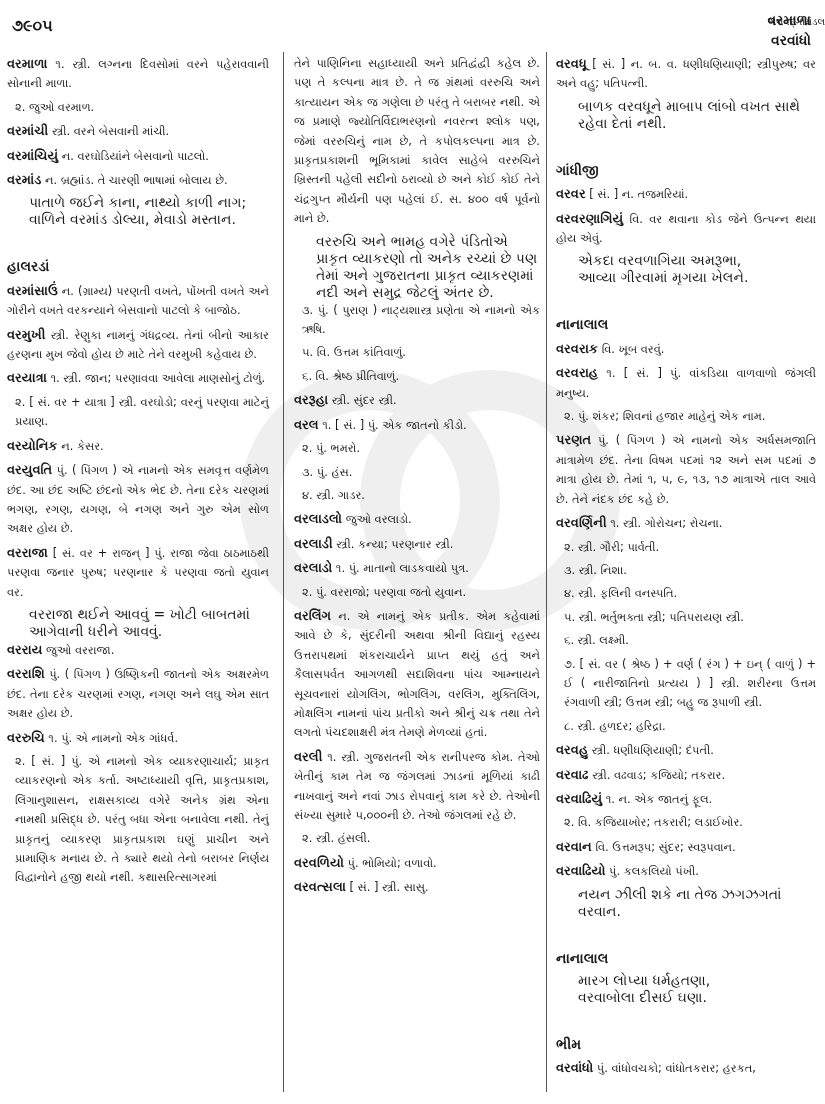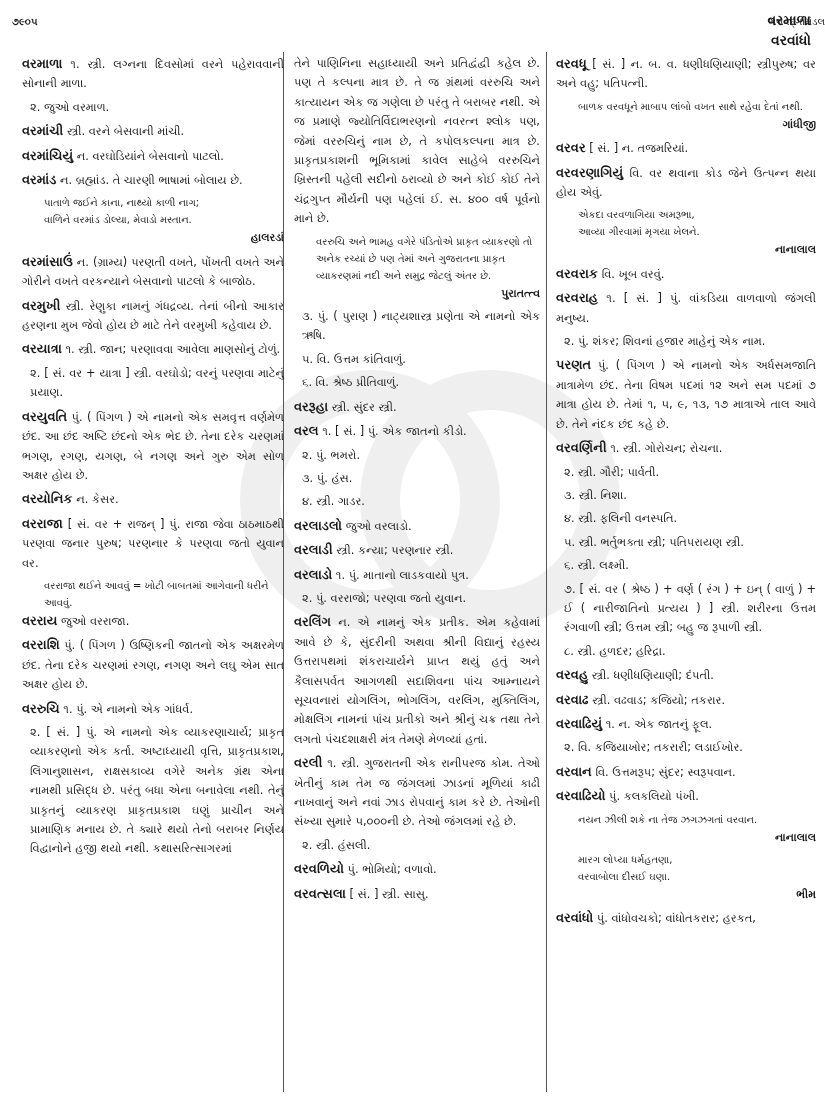--- a/index.html
+++ b/index.html
@@ -1,34 +1,34 @@
 <!DOCTYPE html>
 <html><head>
 <meta charset="utf-8">
 <style>
   html, body { margin:0; padding:0; background:#ffffff; }
   body { width:825px; height:1104px; position:relative; overflow:hidden;
          font-family:"DejaVu Sans", sans-serif; color:#1a1a1a; }
   .watermark { position:absolute; left:230px; top:300px; width:400px; height:400px;
                pointer-events:none; opacity:0.06; }
   .header { position:absolute; top:6px; left:0; width:825px; height:40px; }
-  .h-page { position:absolute; left:12px; top:10px; font-size:10px; font-weight:bold; }
+  .h-page { position:absolute; left:12px; top:10px; font-size:16px; font-weight:bold; }
   .h-title { position:absolute; left:0; right:0; top:10px; text-align:right; font-size:10px; }
   .h-guide { position:absolute; right:14px; top:4px; text-align:right; font-size:14px; font-weight:bold; line-height:20px; }
   .col { position:absolute; top:54px; font-size:11.4px; line-height:19.4px; }
-  .col1 { left:22px; width:262px; }
+  .col1 { left:7px; width:262px; }
   .col2 { left:294px; width:246px; }
   .col3 { left:556px; width:260px; }
   .rule { position:absolute; top:52px; width:1px; background:#555; height:1040px; }
   .rule1 { left:283px; } .rule2 { left:546px; }
   .entry { margin:0 0 4px 0; text-align:justify; }
   .sub { padding-left:8px; }
   .hw { font-weight:bold; font-size:13px; }
-  .quote { padding-left:22px; font-size:10px; line-height:17px; }
-  .cite { text-align:right; font-weight:bold; font-size:11px; margin-bottom:4px; }
+  .quote { padding-left:22px; font-size:14px; line-height:17px; }
+  .cite { font-weight:bold; font-size:14px; margin-bottom:4px;margin-top:29px; }
 </style>
 </head>
 <body>
 
 <svg class="watermark" viewBox="0 0 400 400">
   <circle cx="140" cy="200" r="110" fill="none" stroke="#000" stroke-width="40"></circle>
   <circle cx="260" cy="200" r="110" fill="none" stroke="#000" stroke-width="40"></circle>
 </svg>
 
 <div class="header">
@@ -49,33 +49,32 @@
     <div class="entry"><span class="hw">વરમાંચી</span><span> સ્ત્રી. વરને બેસવાની માંચી.</span></div>
     <div class="entry"><span class="hw">વરમાંચિયું</span><span> ન. વરઘોડિયાંને બેસવાનો પાટલો.</span></div>
     <div class="entry"><span class="hw">વરમાંડ</span><span> ન. બ્રહ્માંડ. તે ચારણી ભાષામાં બોલાય છે.</span></div>
     <div class="quote">પાતાળે જઈને કાના, નાથ્યો કાળી નાગ;</div>
     <div class="quote">વાળિને વરમાંડ ડોલ્યા, મેવાડો મસ્તાન.</div>
     <div class="cite">હાલરડાં</div>
     <div class="entry"><span class="hw">વરમાંસાઉં</span><span> ન. (ગ્રામ્ય) પરણતી વખતે, પોંખતી વખતે અને ગોરીને વખતે વરકન્યાને બેસવાનો પાટલો કે બાજોઠ.</span></div>
     <div class="entry"><span class="hw">વરમુખી</span><span> સ્ત્રી. રેણુકા નામનું ગંધદ્રવ્ય. તેનાં બીનો આકાર હરણના મુખ જેવો હોય છે માટે તેને વરમુખી કહેવાય છે.</span></div>
     <div class="entry"><span class="hw">વરયાત્રા</span><span> ૧. સ્ત્રી. જાન; પરણાવવા આવેલા માણસોનું ટોળું.</span></div>
     <div class="entry sub"><span>૨. [ સં. વર + યાત્રા ] સ્ત્રી. વરઘોડો; વરનું પરણવા માટેનું પ્રયાણ.</span></div>
+    <div class="entry"><span class="hw">વરયોનિક</span><span> ન. કેસર.</span></div>
     <div class="entry"><span class="hw">વરયુવતિ</span><span> પું. ( પિંગળ ) એ નામનો એક સમવૃત્ત વર્ણમેળ છંદ. આ છંદ અષ્ટિ છંદનો એક ભેદ છે. તેના દરેક ચરણમાં ભગણ, રગણ, યગણ, બે નગણ અને ગુરુ એમ સોળ અક્ષર હોય છે.</span></div>
-    <div class="entry"><span class="hw">વરયોનિક</span><span> ન. કેસર.</span></div>
     <div class="entry"><span class="hw">વરરાજા</span><span> [ સં. વર + રાજન્ ] પું. રાજા જેવા ઠાઠમાઠથી પરણવા જનાર પુરુષ; પરણનાર કે પરણવા જતો યુવાન વર.</span></div>
     <div class="quote">વરરાજા થઈને આવવું = ખોટી બાબતમાં આગેવાની ધરીને આવવું.</div>
     <div class="entry"><span class="hw">વરરાય</span><span> જુઓ વરરાજા.</span></div>
     <div class="entry"><span class="hw">વરરાશિ</span><span> પું. ( પિંગળ ) ઉષ્ણિકની જાતનો એક અક્ષરમેળ છંદ. તેના દરેક ચરણમાં રગણ, નગણ અને લઘુ એમ સાત અક્ષર હોય છે.</span></div>
     <div class="entry"><span class="hw">વરરુચિ</span><span> ૧. પું. એ નામનો એક ગાંધર્વ.</span></div>
     <div class="entry sub"><span>૨. [ સં. ] પું. એ નામનો એક વ્યાકરણાચાર્ય; પ્રાકૃત વ્યાકરણનો એક કર્તા. અષ્ટાધ્યાયી વૃત્તિ, પ્રાકૃતપ્રકાશ, લિંગાનુશાસન, રાક્ષસકાવ્ય વગેરે અનેક ગ્રંથ એના નામથી પ્રસિદ્ધ છે. પરંતુ બધા એના બનાવેલા નથી. તેનું પ્રાકૃતનું વ્યાકરણ પ્રાકૃતપ્રકાશ ઘણું પ્રાચીન અને પ્રામાણિક મનાય છે. તે ક્યારે થયો તેનો બરાબર નિર્ણય વિદ્વાનોને હજી થયો નથી. કથાસરિત્સાગરમાં</span></div>
   </div>
 <div class="col col2">
     <div class="entry"><span>તેને પાણિનિના સહાધ્યાયી અને પ્રતિદ્વંદ્વી કહેલ છે. પણ તે કલ્પના માત્ર છે. તે જ ગ્રંથમાં વરરુચિ અને કાત્યાયન એક જ ગણેલા છે પરંતુ તે બરાબર નથી. એ જ પ્રમાણે જ્યોતિર્વિદાભરણનો નવરત્ન શ્લોક પણ, જેમાં વરરુચિનું નામ છે, તે કપોલકલ્પના માત્ર છે. પ્રાકૃતપ્રકાશની ભૂમિકામાં કાવેલ સાહેબે વરરુચિને ખ્રિસ્તની પહેલી સદીનો ઠરાવ્યો છે અને કોઈ કોઈ તેને ચંદ્રગુપ્ત મૌર્યની પણ પહેલાં ઈ. સ. ૪૦૦ વર્ષ પૂર્વનો માને છે.</span></div>
     <div class="quote">વરરુચિ અને ભામહ વગેરે પંડિતોએ પ્રાકૃત વ્યાકરણો તો અનેક રચ્યાં છે પણ તેમાં અને ગુજરાતના પ્રાકૃત વ્યાકરણમાં નદી અને સમુદ્ર જેટલું અંતર છે.</div>
-    <div class="cite">પુરાતત્ત્વ</div>
     <div class="entry sub"><span>૩. પું. ( પુરાણ ) નાટ્યશાસ્ત્ર પ્રણેતા એ નામનો એક ઋષિ.</span></div>
     <div class="entry sub"><span>૫. વિ. ઉત્તમ કાંતિવાળું.</span></div>
     <div class="entry sub"><span>૬. વિ. શ્રેષ્ઠ પ્રીતિવાળું.</span></div>
     <div class="entry"><span class="hw">વરરૂહા</span><span> સ્ત્રી. સુંદર સ્ત્રી.</span></div>
     <div class="entry"><span class="hw">વરલ</span><span> ૧. [ સં. ] પું. એક જાતનો કીડો.</span></div>
     <div class="entry sub"><span>૨. પું. ભમરો.</span></div>
     <div class="entry sub"><span>૩. પું. હંસ.</span></div>
     <div class="entry sub"><span>૪. સ્ત્રી. ગાડર.</span></div>
     <div class="entry"><span class="hw">વરલાડલો</span><span> જુઓ વરલાડો.</span></div>
     <div class="entry"><span class="hw">વરલાડી</span><span> સ્ત્રી. કન્યા; પરણનાર સ્ત્રી.</span></div>

